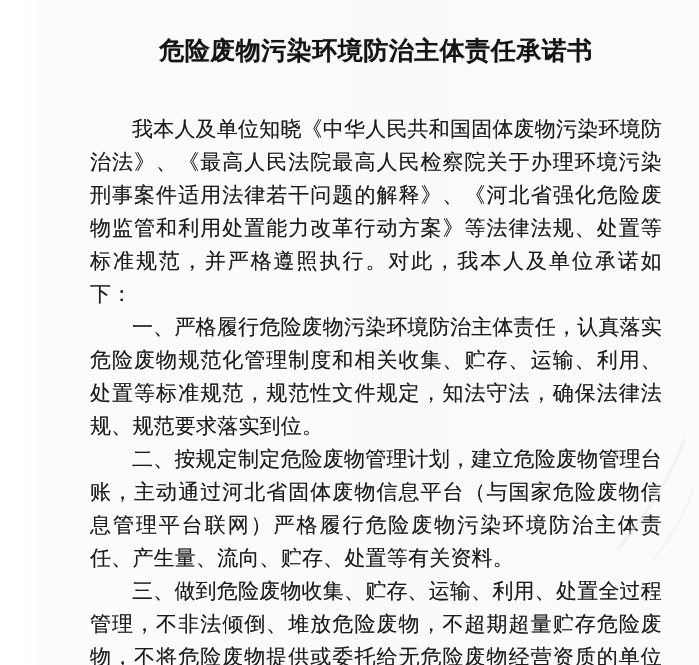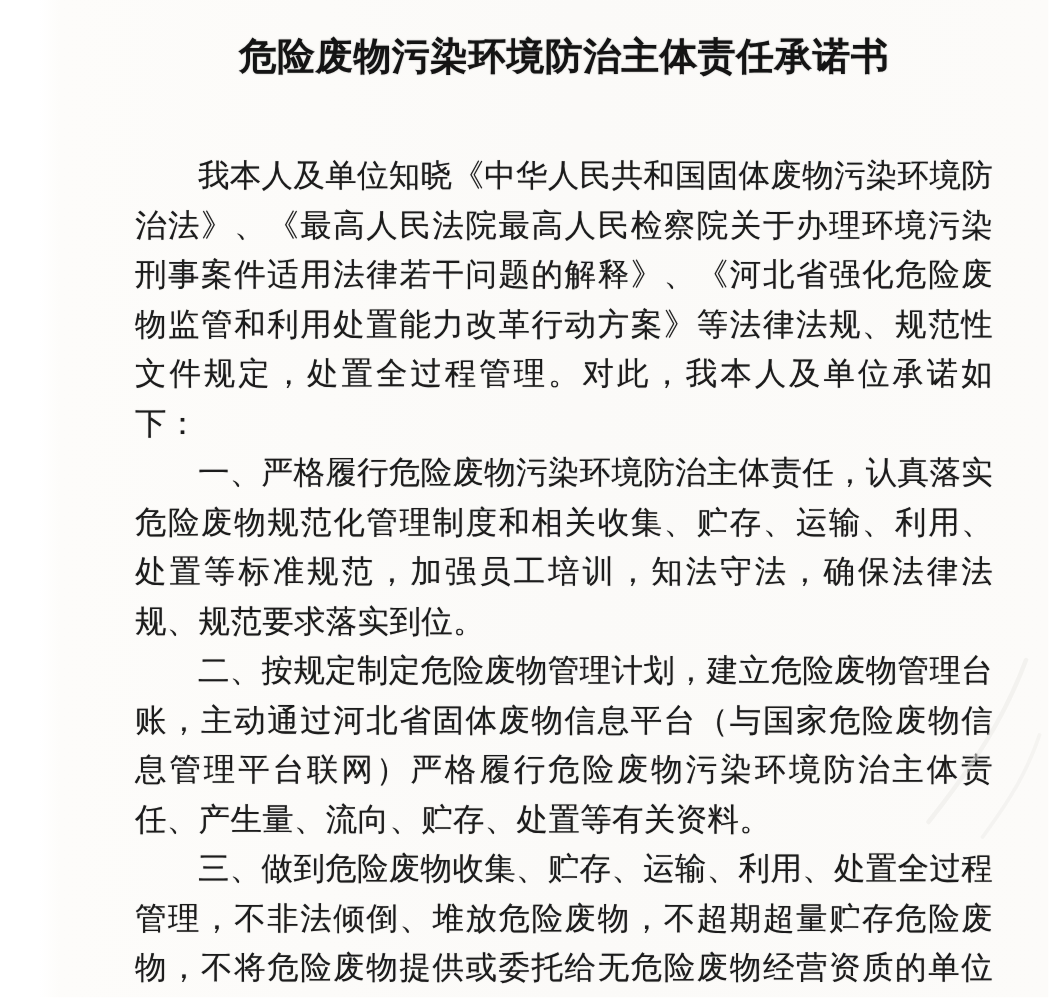--- a/index.html
+++ b/index.html
@@ -19,21 +19,21 @@
     font-family: "Liberation Serif", "DejaVu Serif", serif;
     color: #1a1a1a;
   }
   .content {
     position: absolute;
     left: 90px;
     top: 20px;
     width: 572px;
   }
   .title {
-    margin: 4px;
+    margin: 16px;
     font-size: 25px;
     line-height: 30px;
     font-weight: 700;
     text-align: center;
     letter-spacing: 0.5px;
     color: #141414;
     text-shadow: 0 0 1px rgba(20,20,20,0.45);
   }
   .body-text {
     margin-top: 47px;
@@ -62,22 +62,22 @@
 </style>
 </head>
 <body>
 
 <div class="page">
 
   <div class="content">
     <h1 class="title">危险废物污染环境防治主体责任承诺书</h1>
 
     <div class="body-text">
-      <p class="para">我本人及单位知晓《中华人民共和国固体废物污染环境防治法》、《最高人民法院最高人民检察院关于办理环境污染刑事案件适用法律若干问题的解释》、《河北省强化危险废物监管和利用处置能力改革行动方案》等法律法规、规范性文件规定，处置全过程管理。对此，我本人及单位承诺如下：</p>
-      <p class="para">一、严格履行危险废物污染环境防治主体责任，认真落实危险废物规范化管理制度和相关收集、贮存、运输、利用、处置等标准规范，加强员工培训，知法守法，确保法律法规、规范要求落实到位。</p>
+      <p class="para">我本人及单位知晓《中华人民共和国固体废物污染环境防治法》、《最高人民法院最高人民检察院关于办理环境污染刑事案件适用法律若干问题的解释》、《河北省强化危险废物监管和利用处置能力改革行动方案》等法律法规、处置等标准规范，并严格遵照执行。对此，我本人及单位承诺如下：</p>
+      <p class="para">一、严格履行危险废物污染环境防治主体责任，认真落实危险废物规范化管理制度和相关收集、贮存、运输、利用、处置等标准规范，规范性文件规定，知法守法，确保法律法规、规范要求落实到位。</p>
       <p class="para">二、按规定制定危险废物管理计划，建立危险废物管理台账，主动通过河北省固体废物信息平台（与国家危险废物信息管理平台联网）严格履行危险废物污染环境防治主体责任、产生量、流向、贮存、处置等有关资料。</p>
       <p class="para">三、做到危险废物收集、贮存、运输、利用、处置全过程管理，不非法倾倒、堆放危险废物，不超期超量贮存危险废物，不将危险废物提供或委托给无危险废物经营资质的单位或其他生产经营者，严防危险废物污染环境。</p>
     </div>
   </div>
 
   <svg class="artifact" viewBox="0 0 110 160" xmlns="http://www.w3.org/2000/svg" aria-hidden="true">
     <path d="M95 10 C 80 50, 60 80, 30 118" stroke="#ecebe8" stroke-width="3" fill="none" stroke-linecap="round"></path>
     <path d="M104 60 C 96 84, 84 104, 66 128" stroke="#efeeeb" stroke-width="2.5" fill="none" stroke-linecap="round"></path>
   </svg>
 

